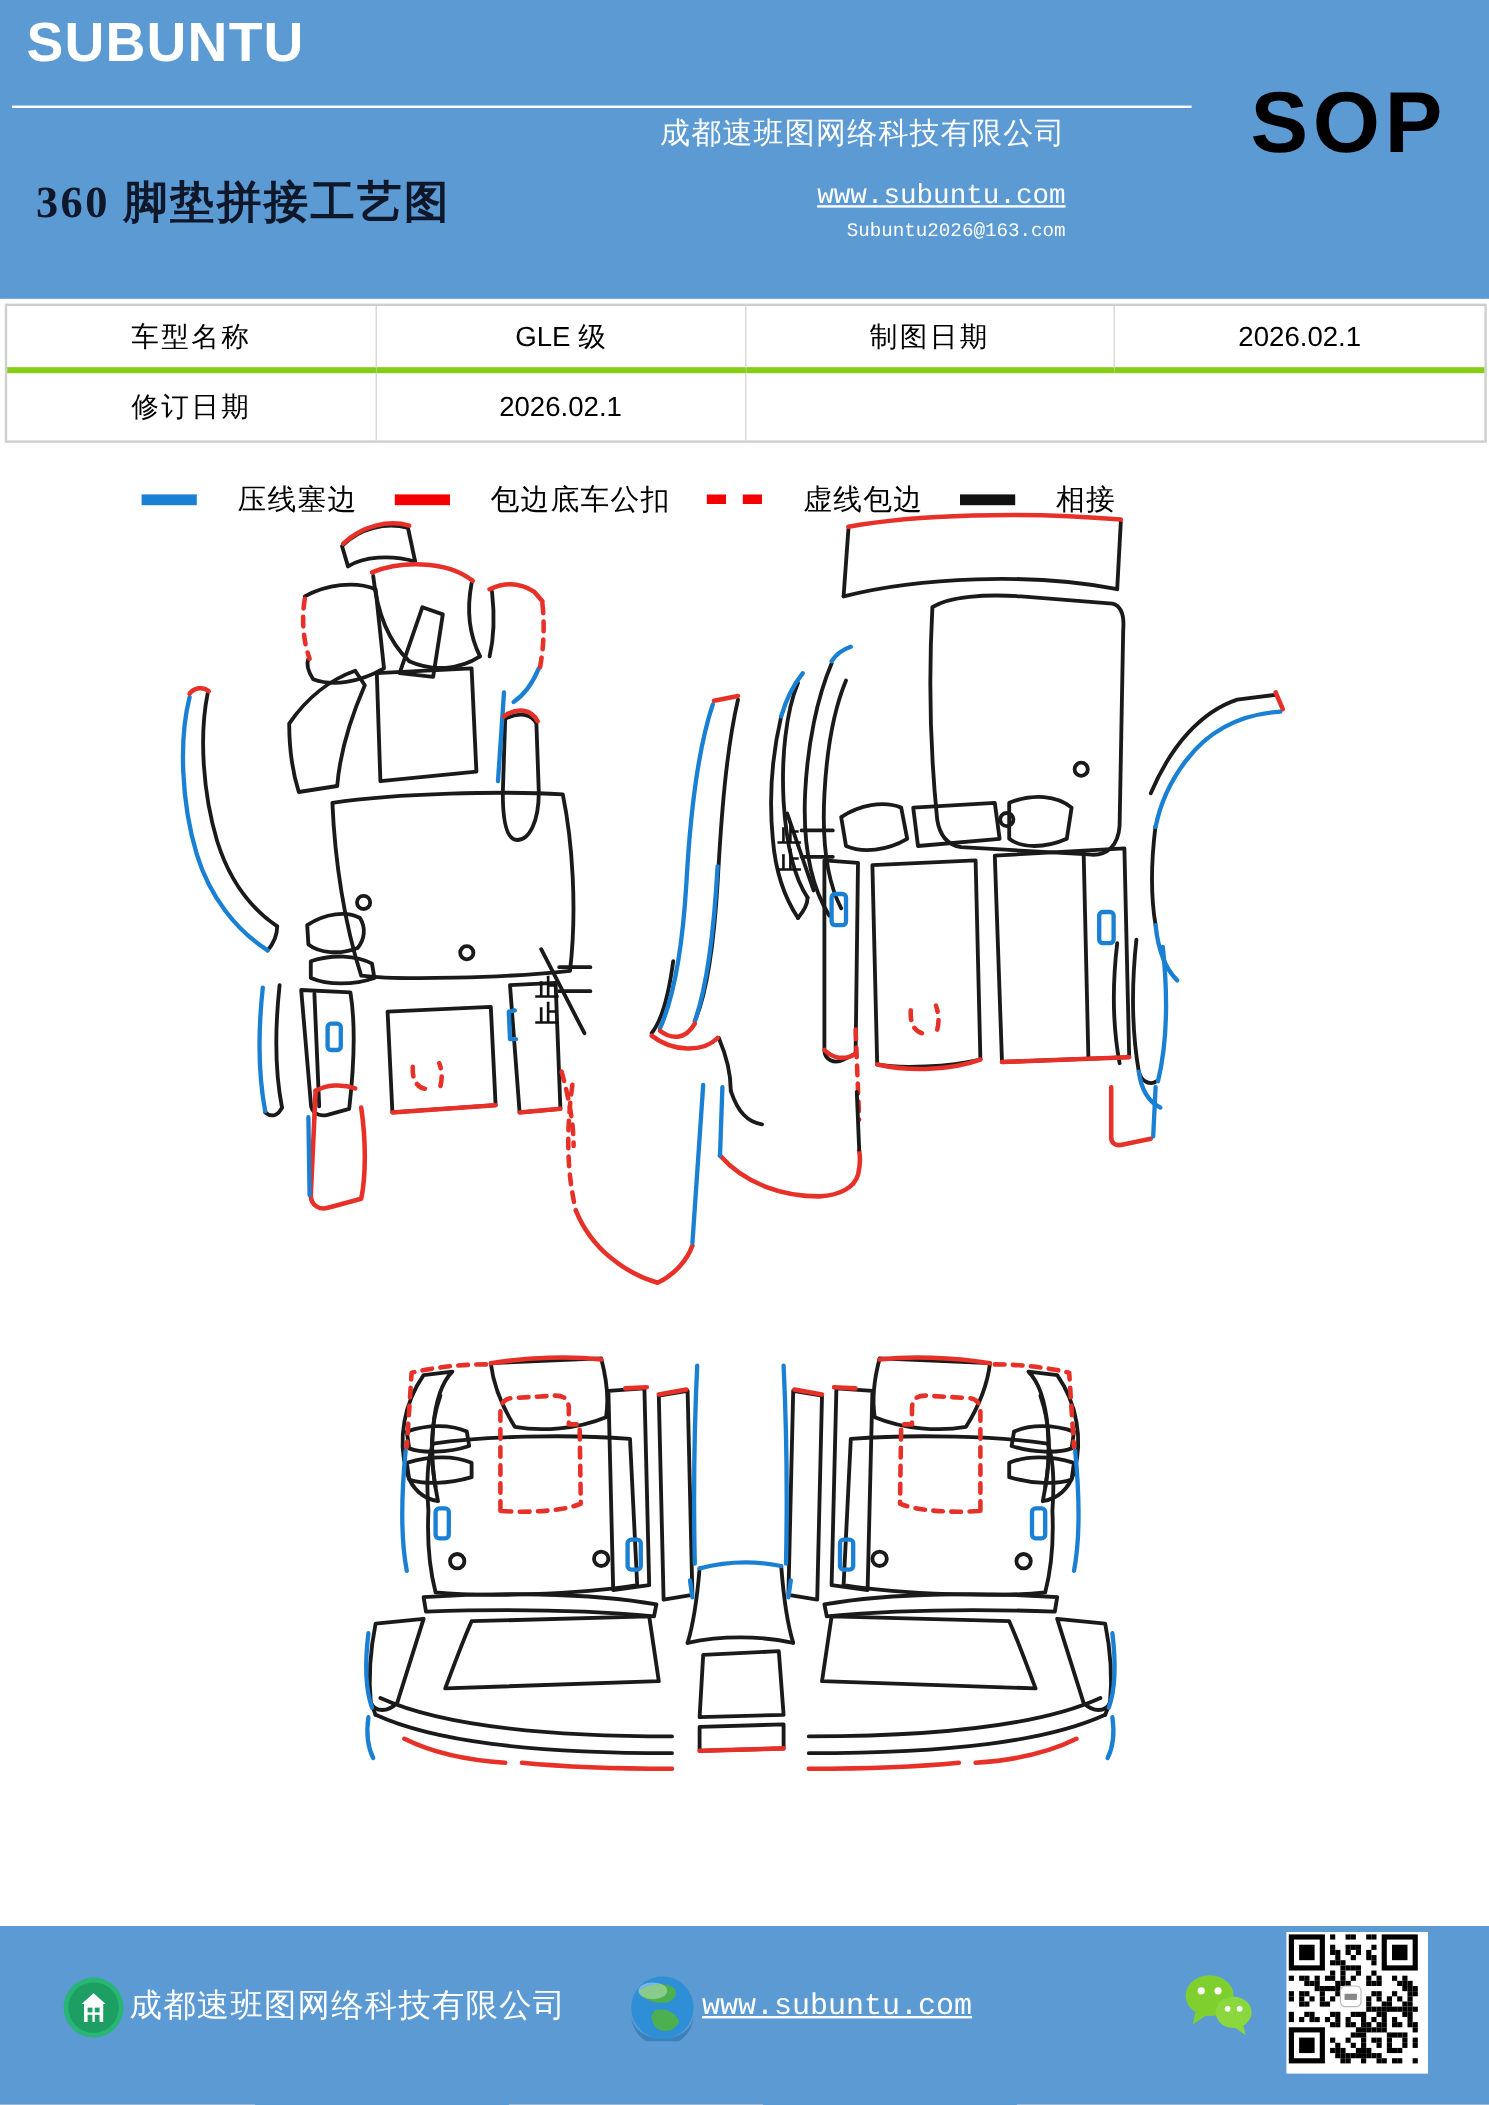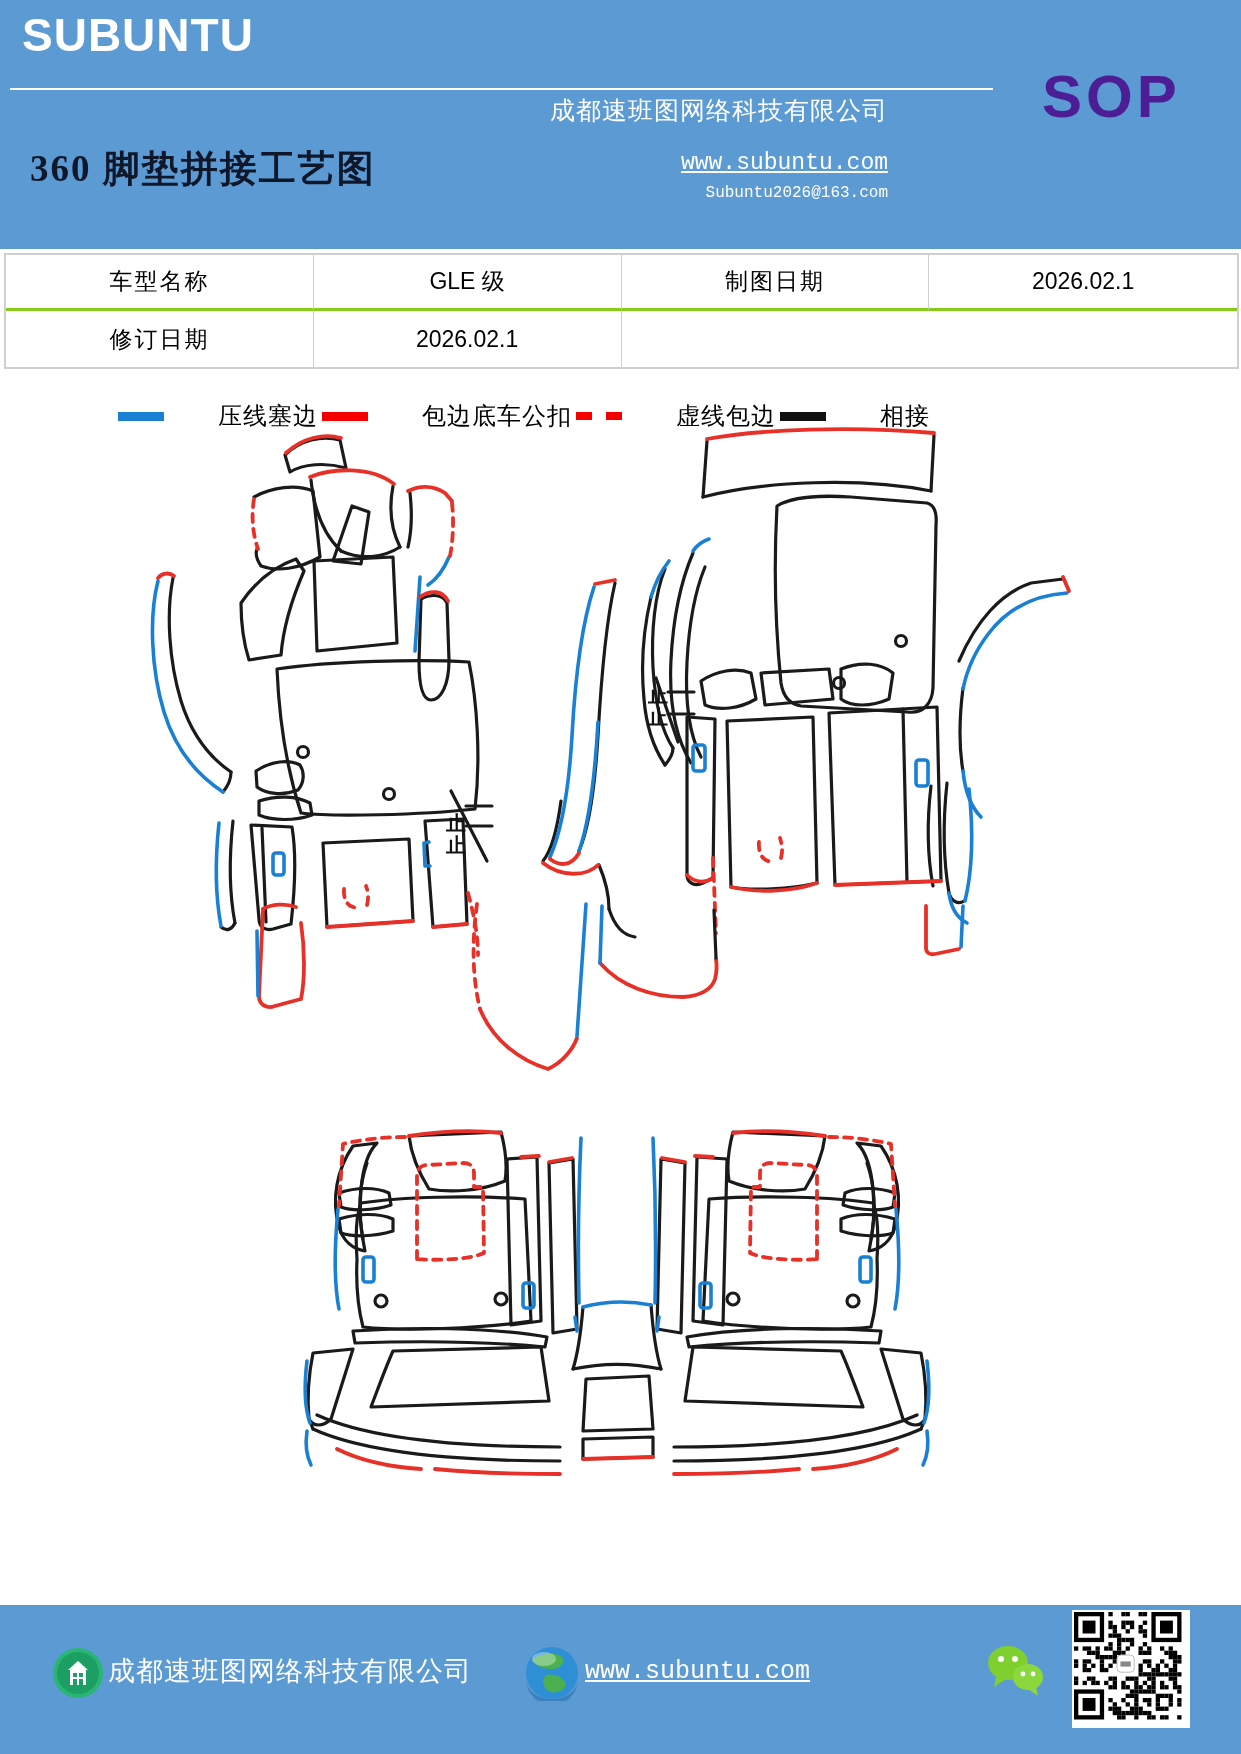--- a/index.html
+++ b/index.html
@@ -11,36 +11,36 @@
         letter-spacing:1px;font-family:"Liberation Sans",sans-serif;}
   .hdr-rule{position:absolute;left:10px;top:88px;width:983px;height:2px;background:#fff;}
   .doc-title{position:absolute;left:30px;top:144px;color:#0f172a;font-size:37px;
         font-family:"Liberation Serif",serif;letter-spacing:2px;font-weight:bold;}
   .hdr-right{position:absolute;right:353px;top:94px;text-align:right;color:#fff;}
   .hdr-company{font-size:25px;font-family:"Liberation Serif",serif;letter-spacing:1px;}
   .hdr-site{position:absolute;right:353px;top:150px;color:#fff;font-size:23px;
         text-decoration:underline;font-family:"Liberation Mono",monospace;}
   .hdr-mail{position:absolute;right:353px;top:184px;color:#fff;font-size:16px;
         font-family:"Liberation Mono",monospace;}
-  .sop{position:absolute;left:1042px;top:62px;color:#4c1d95;font-size:60px;font-weight:bold;
+  .sop{position:absolute;left:1042px;top:62px;color:#000000;font-size:72px;font-weight:bold;
         letter-spacing:4px;}
   
   .info{position:absolute;left:4px;top:253px;width:1231px;height:112px;
         border:2px solid #cfcfcf;display:grid;grid-template-columns:1fr 1fr 1fr 1fr;
         grid-template-rows:1fr 1fr;}
-  .cell{border-right:1px solid #cfcfcf;border-bottom:3px solid #84cc16;
+  .cell{border-right:1px solid #cfcfcf;border-bottom:5px solid #84cc16;
         display:flex;align-items:center;justify-content:center;font-size:23px;color:#000;}
   .cell:nth-child(4n){border-right:none;}
   .cell:nth-child(n+5){border-bottom:none;}
   .cell.lab{font-family:"Liberation Serif",serif;letter-spacing:2px;}
   .cell.val{font-family:"Liberation Sans",sans-serif;}
   
   .legend{position:absolute;left:118px;top:400px;width:812px;display:flex;
         justify-content:space-between;align-items:center;}
-  .lg-item{display:flex;align-items:center;gap:54px;}
+  .lg-item{display:flex;align-items:center;gap:34px;}
   .lg-sw{width:46px;}
   .lg-label{font-size:24px;color:#000;font-family:"Liberation Serif",serif;letter-spacing:1px;}
   
   .diagram-svg{position:absolute;left:0;top:0;width:1241px;height:1754px;}
   .diagram-svg *{fill:none;stroke-linecap:round;stroke-linejoin:round;}
   .s-blk{stroke:var(--ink);stroke-width:3.2;}
   .s-blu{stroke:var(--blue);stroke-width:3.6;}
   .s-red{stroke:var(--red);stroke-width:3.8;}
   .dash{stroke-dasharray:8 7;}
   .stoptxt{fill:#111;font-size:20px;font-weight:bold;stroke:none;

